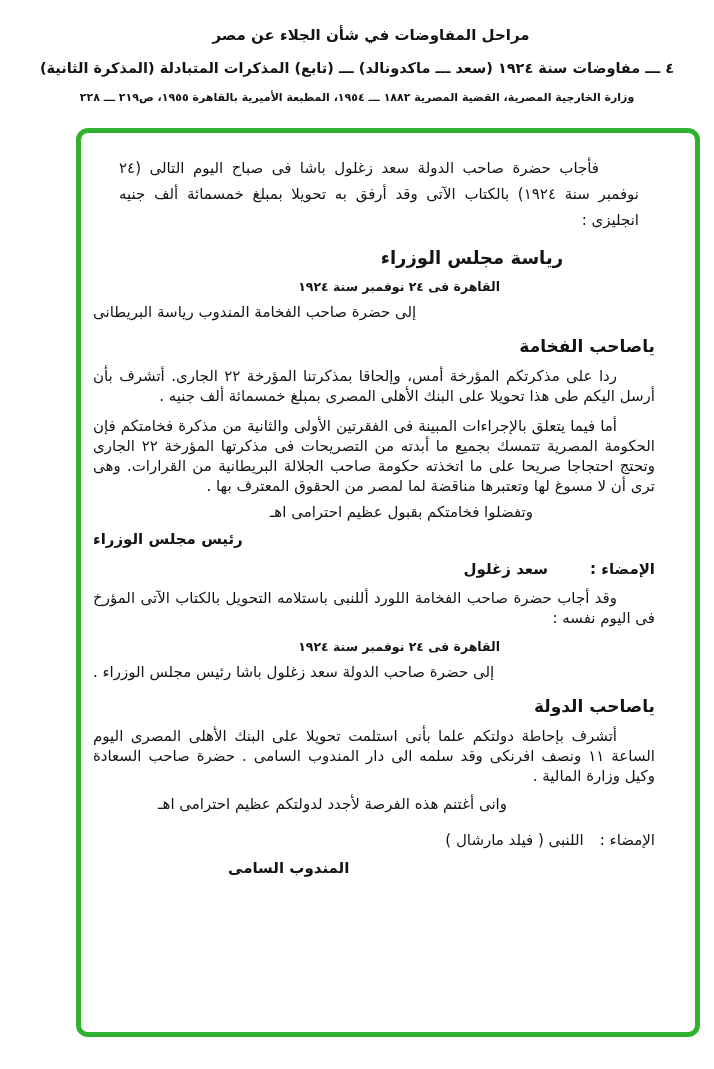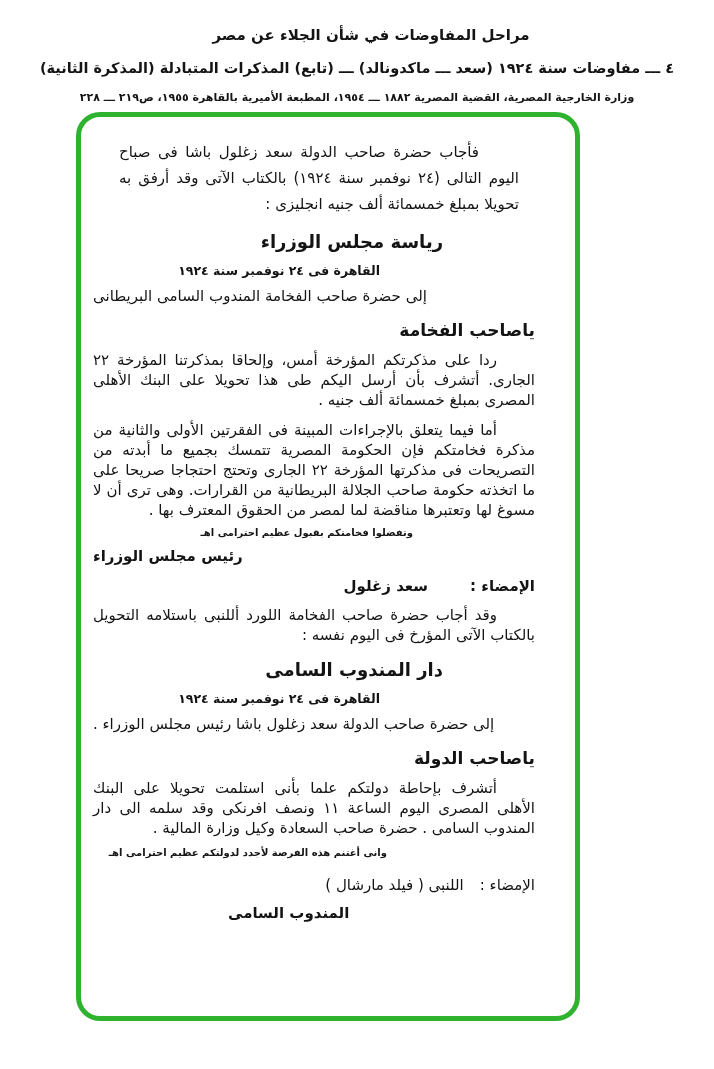--- a/index.html
+++ b/index.html
@@ -27,26 +27,26 @@
     direction: rtl;
   }
   .h-line1 { font-size: 15px;   font-weight: bold; margin-left: 28px; }
   .h-line2 { font-size: 14.5px; font-weight: bold; margin-top: 16px; }
   .h-line3 { font-size: 11px;   font-weight: bold; margin-top: 15px; }
 
   
   .green-box {
     position: absolute;
     left: 76px;
-    top: 112px;
-    width: 504px;
+    top: 128px;
+    width: 624px;
     height: 909px;
     box-sizing: border-box;
     border: 5px solid #2fb32f;
-    border-radius: 24px;
+    border-radius: 12px;
     padding: 22px 40px 14px 12px;
     direction: rtl;
   }
 
   
   .intro {
     font-size: 15px;
     line-height: 26px;
     text-align: justify;
     text-indent: 40px;
@@ -73,23 +73,22 @@
     margin: 15px 0 0 0;
   }
   .body-para {
     font-size: 15px;
     line-height: 20px;
     text-align: justify;
     text-indent: 38px;
     margin: 10px 0 0 0;
   }
   .closing {
-    font-size: 10px;
+    font-size: 15px;
     margin: 7px 122px 0 0;
-    font-weight: bold;
   }
   .closing.c2 {
     margin: 9px 148px 0 0;
   }
   .signer-title {
     font-size: 15px;
     font-weight: bold;
     margin-top: 9px;
     text-align: left;
   }
@@ -124,33 +123,32 @@
     <div class="h-line2">٤ ـــ مفاوضات سنة ١٩٢٤ (سعد ـــ ماكدونالد) ـــ (تابع) المذكرات المتبادلة (المذكرة الثانية)</div>
     <div class="h-line3">وزارة الخارجية المصرية، القضية المصرية ١٨٨٢ ـــ ١٩٥٤، المطبعة الأميرية بالقاهرة ١٩٥٥، ص٢١٩ ـــ ٢٢٨</div>
   </header>
 
   <section class="green-box">
 
     <p class="intro">فأجاب حضرة صاحب الدولة سعد زغلول باشا فى صباح اليوم التالى (٢٤ نوفمبر سنة ١٩٢٤) بالكتاب الآتى وقد أرفق به تحويلا بمبلغ خمسمائة ألف جنيه انجليزى :</p>
 
     <h2 class="letter-heading">رياسة مجلس الوزراء</h2>
     <div class="date-line">القاهرة فى ٢٤ نوفمبر سنة ١٩٢٤</div>
-    <div class="addressee">إلى حضرة صاحب الفخامة المندوب السامى البريطانى</div>
+    <div class="addressee">إلى حضرة صاحب الفخامة المندوب رياسة البريطانى</div>
     <h3 class="salutation">ياصاحب الفخامة</h3>
     <p class="body-para">ردا على مذكرتكم المؤرخة أمس، وإلحاقا بمذكرتنا المؤرخة ٢٢ الجارى. أتشرف بأن أرسل اليكم طى هذا تحويلا على البنك الأهلى المصرى بمبلغ خمسمائة ألف جنيه .</p>
     <p class="body-para">أما فيما يتعلق بالإجراءات المبينة فى الفقرتين الأولى والثانية من مذكرة فخامتكم فإن الحكومة المصرية تتمسك بجميع ما أبدته من التصريحات فى مذكرتها المؤرخة ٢٢ الجارى وتحتج احتجاجا صريحا على ما اتخذته حكومة صاحب الجلالة البريطانية من القرارات. وهى ترى أن لا مسوغ لها وتعتبرها مناقضة لما لمصر من الحقوق المعترف بها .</p>
     <div class="closing">وتفضلوا فخامتكم بقبول عظيم احترامى اهـ</div>
     <div class="signer-title">رئيس مجلس الوزراء</div>
     <div class="signature-line">
       <span>الإمضاء :</span><span class="sig-gap"></span><span>سعد زغلول</span>
     </div>
 
     <p class="body-para">وقد أجاب حضرة صاحب الفخامة اللورد أللنبى باستلامه التحويل بالكتاب الآتى المؤرخ فى اليوم نفسه :</p>
 
-    <h2 class="letter-heading">دار المندوب السامى</h2>
     <div class="date-line">القاهرة فى ٢٤ نوفمبر سنة ١٩٢٤</div>
     <div class="addressee">إلى حضرة صاحب الدولة سعد زغلول باشا رئيس مجلس الوزراء .</div>
     <h3 class="salutation">ياصاحب الدولة</h3>
     <p class="body-para">أتشرف بإحاطة دولتكم علما بأنى استلمت تحويلا على البنك الأهلى المصرى اليوم الساعة ١١ ونصف افرنكى وقد سلمه الى دار المندوب السامى . حضرة صاحب السعادة وكيل وزارة المالية .</p>
     <div class="closing c2">وانى أغتنم هذه الفرصة لأجدد لدولتكم عظيم احترامى اهـ</div>
     <div class="signature-line sig2">
       <span>الإمضاء :</span><span class="sig-gap2"></span><span>اللنبى ( فيلد مارشال )</span>
     </div>
     <div class="signer-title2">المندوب السامى</div>
 

